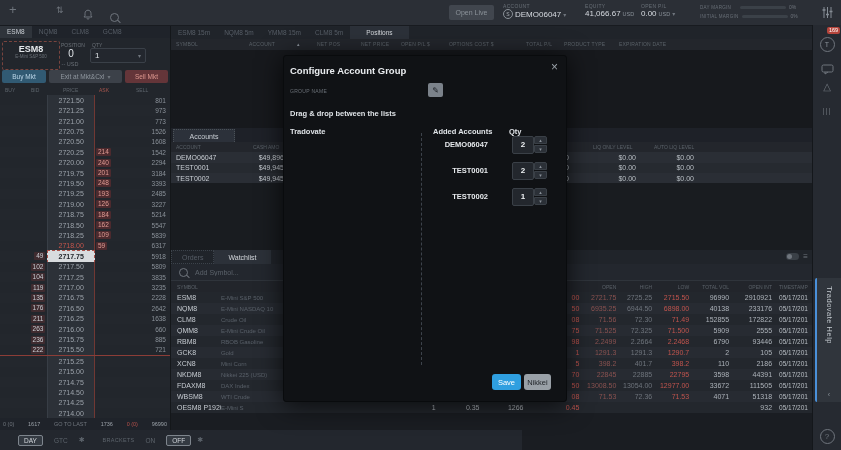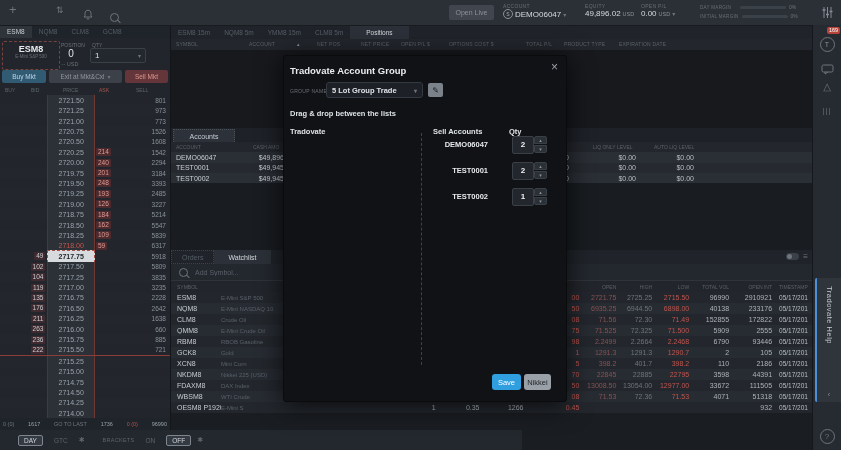--- a/index.html
+++ b/index.html
@@ -180,21 +180,21 @@
     <div class="tlab">ACCOUNT</div>
     <div class="tval">
         <span class="circ-s">S</span>
         <span>DEMO06047</span>
         <span class="caret">▾</span>
       </div>
   </div>
   <div class="ab eq-blk">
     <div class="tlab">EQUITY</div>
     <div class="tval">
-        <span>49,896.02</span>
+        <span>41,066.67</span>
         <span class="usd">USD</span>
       </div>
   </div>
   <div class="ab pl-blk">
     <div class="tlab">OPEN P/L</div>
     <div class="tval">
         <span>0.00</span>
         <span class="usd">USD</span>
         <span class="caret">▾</span>
       </div>
@@ -779,33 +779,29 @@
   <span class="bbtn">GTC</span>
   <span class="bgear">✱</span>
   <span class="blbl">BRACKETS</span>
   <span class="bbtn">ON</span>
   <span class="bbtn act">OFF</span>
   <span class="bgear">✱</span>
 </div>
 <div id="bottombar-right"></div>
 
 <div id="modal">
-  <div class="ab m-title">Tradovate Account Group</div>
+  <div class="ab m-title">Configure Account Group</div>
   <div class="ab m-close">×</div>
   <div class="ab m-glabel">GROUP NAME</div>
-  <div class="ab m-select">
-      <span>5 Lot Group Trade</span>
-      <span class="caret">▾</span>
-    </div>
   <div class="ab m-edit">
       <span>✎</span>
     </div>
   <div class="ab m-drag">Drag &amp; drop between the lists</div>
   <div class="ab m-avail">Tradovate</div>
-  <div class="ab m-addedh">Sell Accounts</div>
+  <div class="ab m-addedh">Added Accounts</div>
   <div class="ab m-qtyh">Qty</div>
   <div class="ab m-div"></div>
   <div id="m-added-rows">
       <div class="m-row">
         <span class="m-name">DEMO06047</span>
         <div class="m-qty-box">2</div>
         <div class="m-step">
           <div class="m-up">▴</div>
           <div class="m-dn">▾</div>
         </div>

